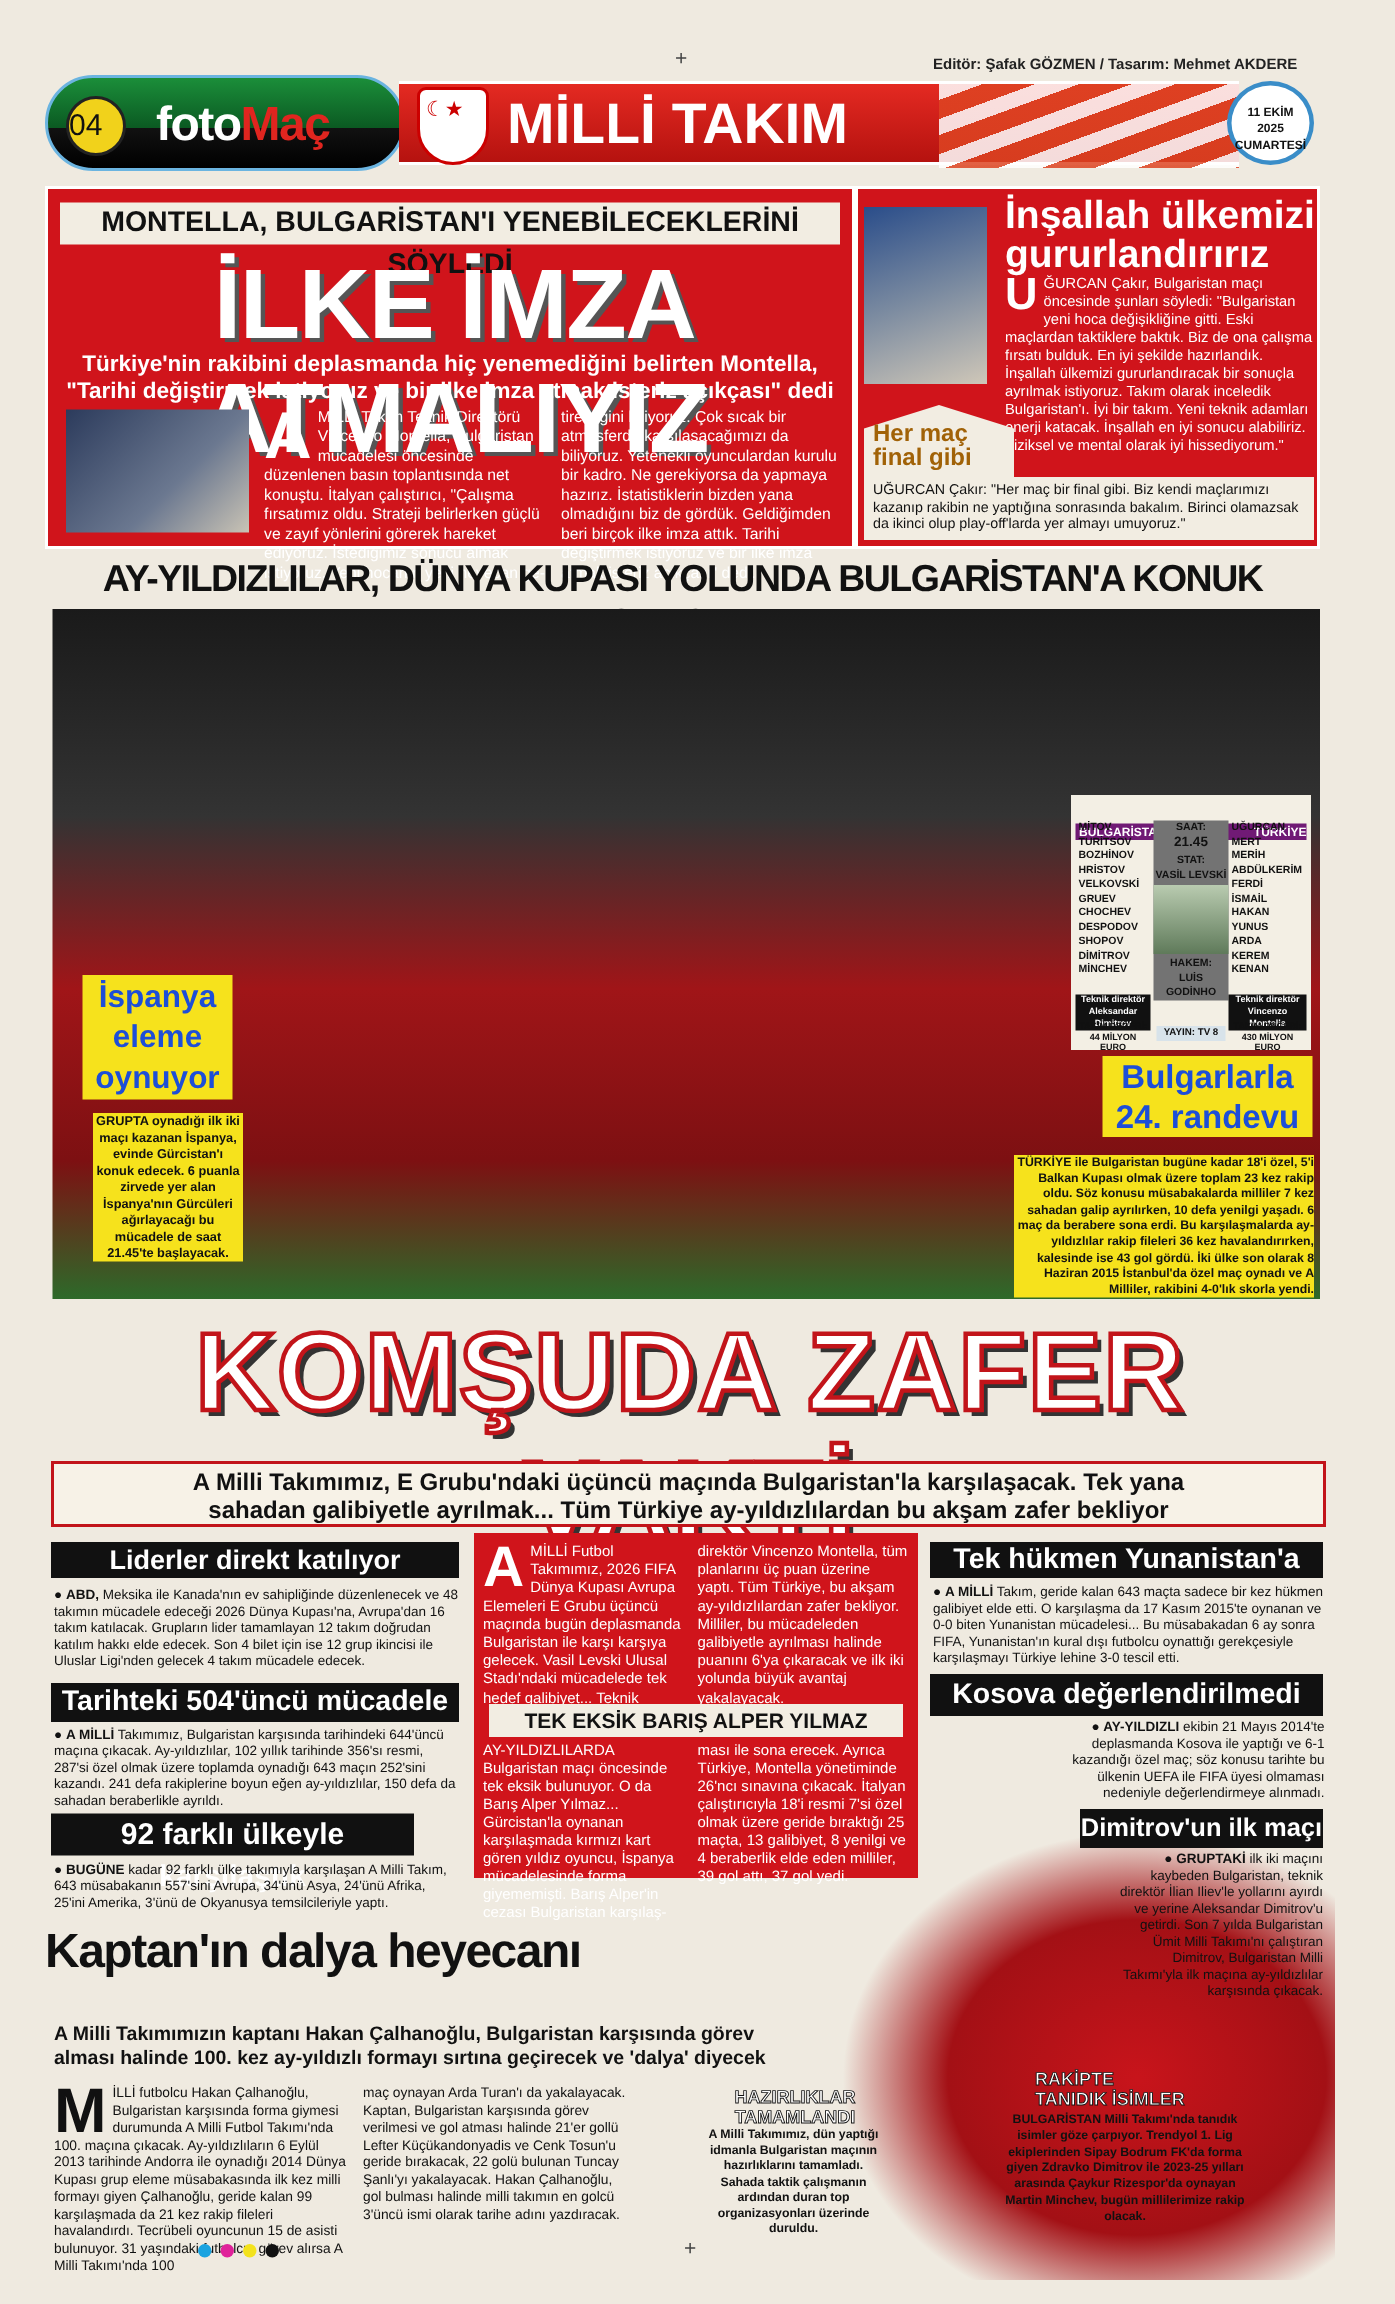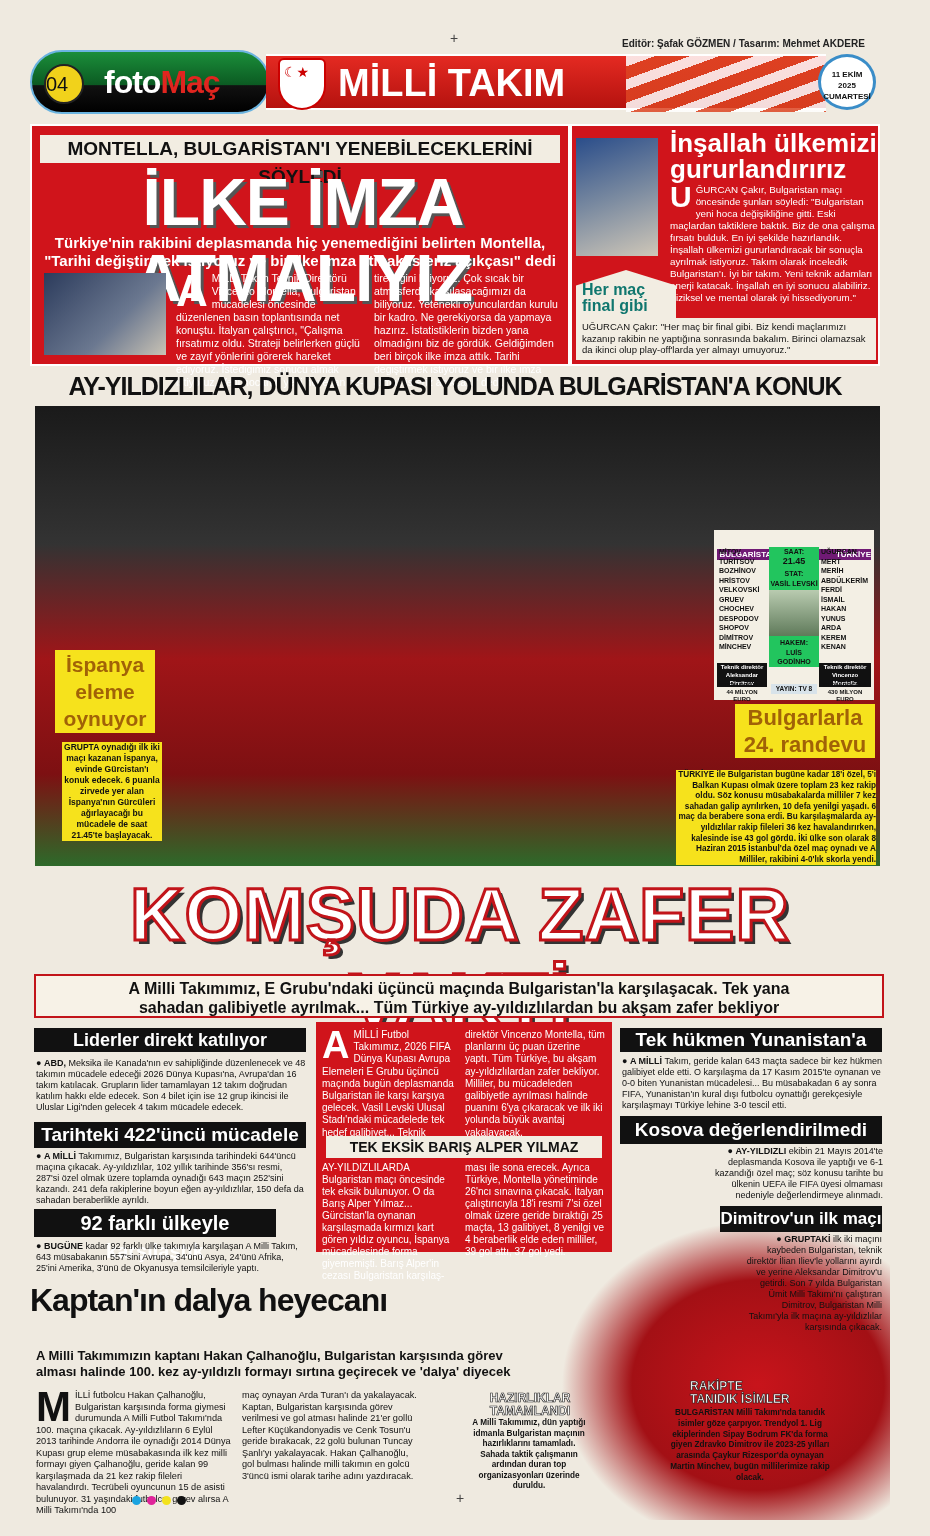--- a/index.html
+++ b/index.html
@@ -20,29 +20,29 @@
 .red-box{position:absolute;background:#d0141b;border:2px solid #fff}
 .kicker{position:absolute;left:40px;top:135px;width:520px;height:28px;background:#f2ede2;font-size:19px;font-weight:bold;text-align:center;line-height:28px;color:#111}
 .headline{position:absolute;left:38px;top:164px;width:530px;font-size:66px;font-weight:bold;color:#fff;text-shadow:3px 3px 0 #555;letter-spacing:-1px;text-align:center}
 .subhead{position:absolute;left:40px;top:234px;width:520px;font-size:15px;font-weight:bold;color:#fff;text-align:center;line-height:18px}
 .body-w{font-size:10.5px;line-height:13px;color:#fff}
 .body-b{font-size:10.5px;line-height:13px;color:#111}
 .dropcap{float:left;font-size:44px;line-height:38px;font-weight:bold;margin-right:4px;color:#fff}
 .photo{background:linear-gradient(135deg,#2c3b5c,#6b7890 60%,#c9c3b5)}
 .right-head{position:absolute;left:670px;top:130px;width:210px;font-size:26px;font-weight:bold;color:#fff;line-height:26px}
 .hm-box{position:absolute;left:576px;top:270px;width:100px;height:52px;background:#f2ede2;clip-path:polygon(0 30%,50% 0,100% 30%,100% 100%,0 100%)}
-.hm-title{position:absolute;left:582px;top:280px;font-size:16px;font-weight:bold;line-height:16px;color:#0f766e}
+.hm-title{position:absolute;left:582px;top:280px;font-size:16px;font-weight:bold;line-height:16px;color:#a16207}
 .quote-box{position:absolute;left:576px;top:318px;width:300px;height:42px;background:#f2ede2;padding:3px 6px}
 .banner{position:absolute;left:30px;top:372px;width:850px;font-size:25px;font-weight:bold;text-align:center;letter-spacing:-1px}
 .main-photo{position:absolute;left:35px;top:406px;width:845px;height:460px;background:linear-gradient(180deg,#1a1a1a 0%,#333 30%,#a01518 55%,#7d1012 80%,#2d6a2a 100%)}
 .lineup{position:absolute;left:714px;top:530px;width:160px;height:170px;background:#f3efe4;font-size:7px;font-weight:bold;line-height:9.5px}
 .lu-head{position:absolute;top:19px;width:60px;height:11px;background:#701a75;color:#fff;text-align:right;font-size:8px;line-height:11px}
 .lu-col{position:absolute;top:17px}
-.lu-mid{position:absolute;left:55px;top:17px;width:50px;text-align:center;background:#22c55e}
-.yellow-tag{position:absolute;background:#f6e21c;font-weight:bold;color:#a16207}
+.lu-mid{position:absolute;left:55px;top:17px;width:50px;text-align:center;background:#737373}
+.yellow-tag{position:absolute;background:#f6e21c;font-weight:bold;color:#1d4ed8}
 .yellow-body{position:absolute;background:#f6e21c;font-size:8.5px;line-height:11px;font-weight:bold;text-align:center}
 .mega{position:absolute;left:30px;top:872px;width:860px;font-size:74px;font-weight:bold;color:#fff;text-align:center;letter-spacing:1px;-webkit-text-stroke:3px #c2141a;text-shadow:4px 4px 0 #333}
 .sum-box{position:absolute;left:34px;top:974px;width:850px;height:44px;border:2px solid #c2141a;background:#f7f2e7;font-size:16px;font-weight:bold;text-align:center;line-height:19px;padding-top:3px}
 .blk{position:absolute;background:#111;color:#fff;font-weight:bold;text-align:center}
 .bul{position:absolute;font-size:9px;line-height:11px;color:#111}
 .bul b{font-weight:bold}
 .center-red{position:absolute;left:316px;top:1022px;width:296px;height:230px;background:#d0141b}
 .tek-eksik{position:absolute;left:326px;top:1136px;width:276px;height:22px;background:#f2ede2;font-size:14px;font-weight:bold;text-align:center;line-height:22px}
 .kaptan{position:absolute;left:30px;top:1282px;width:640px;font-size:32px;font-weight:bold;letter-spacing:-1px;color:#111}
 .kaptan-sub{position:absolute;left:36px;top:1348px;width:560px;font-size:13px;font-weight:bold;line-height:16px}
@@ -173,21 +173,21 @@
 <div class="yellow-body" style="left:676px;top:770px;width:200px;font-size:8.2px;line-height:10.6px;text-align:right">TÜRKİYE ile Bulgaristan bugüne kadar 18'i özel, 5'i Balkan Kupası olmak üzere toplam 23 kez rakip oldu. Söz konusu müsabakalarda milliler 7 kez sahadan galip ayrılırken, 10 defa yenilgi yaşadı. 6 maç da berabere sona erdi. Bu karşılaşmalarda ay-yıldızlılar rakip fileleri 36 kez havalandırırken, kalesinde ise 43 gol gördü. İki ülke son olarak 8 Haziran 2015 İstanbul'da özel maç oynadı ve A Milliler, rakibini 4-0'lık skorla yendi.</div>
 
 <div class="mega">KOMŞUDA ZAFER VAKTİ</div>
 <div class="sum-box">
   <div>A Milli Takımımız, E Grubu'ndaki üçüncü maçında Bulgaristan'la karşılaşacak. Tek yana</div>
   <div>sahadan galibiyetle ayrılmak... Tüm Türkiye ay-yıldızlılardan bu akşam zafer bekliyor</div>
 </div>
 
 <div class="blk" style="left:34px;top:1028px;width:272px;height:24px;font-size:18px;line-height:24px">Liderler direkt katılıyor</div>
 <div class="bul" style="left:36px;top:1058px;width:270px">● <b>ABD,</b><span> Meksika ile Kanada'nın ev sahipliğinde düzenlenecek ve 48 takımın mücadele edeceği 2026 Dünya Kupası'na, Avrupa'dan 16 takım katılacak. Grupların lider tamamlayan 12 takım doğrudan katılım hakkı elde edecek. Son 4 bilet için ise 12 grup ikincisi ile Uluslar Ligi'nden gelecek 4 takım mücadele edecek.</span></div>
-<div class="blk" style="left:34px;top:1122px;width:272px;height:26px;font-size:19px;line-height:26px">Tarihteki 422'üncü mücadele</div>
+<div class="blk" style="left:34px;top:1122px;width:272px;height:26px;font-size:19px;line-height:26px">Tarihteki 504'üncü mücadele</div>
 <div class="bul" style="left:36px;top:1151px;width:270px">● <b>A MİLLİ</b><span> Takımımız, Bulgaristan karşısında tarihindeki 644'üncü maçına çıkacak. Ay-yıldızlılar, 102 yıllık tarihinde 356'sı resmi, 287'si özel olmak üzere toplamda oynadığı 643 maçın 252'sini kazandı. 241 defa rakiplerine boyun eğen ay-yıldızlılar, 150 defa da sahadan beraberlikle ayrıldı.</span></div>
 <div class="blk" style="left:34px;top:1209px;width:242px;height:28px;font-size:20px;line-height:28px">92 farklı ülkeyle karşılaştık</div>
 <div class="bul" style="left:36px;top:1241px;width:270px">● <b>BUGÜNE</b><span> kadar 92 farklı ülke takımıyla karşılaşan A Milli Takım, 643 müsabakanın 557'sini Avrupa, 34'ünü Asya, 24'ünü Afrika, 25'ini Amerika, 3'ünü de Okyanusya temsilcileriyle yaptı.</span></div>
 
 <div class="center-red"></div>
 <div class="abs body-w" style="left:322px;top:1029px;width:136px;font-size:10px;line-height:12.2px">
   <span class="dropcap" style="font-size:38px;line-height:32px">A</span><span>MİLLİ Futbol Takımımız, 2026 FIFA Dünya Kupası Avrupa Elemeleri E Grubu üçüncü maçında bugün deplasmanda Bulgaristan ile karşı karşıya gelecek. Vasil Levski Ulusal Stadı'ndaki mücadelede tek hedef galibiyet... Teknik</span>
 </div>
 <div class="abs body-w" style="left:465px;top:1029px;width:140px;font-size:10px;line-height:12.2px">direktör Vincenzo Montella, tüm planlarını üç puan üzerine yaptı. Tüm Türkiye, bu akşam ay-yıldızlılardan zafer bekliyor. Milliler, bu mücadeleden galibiyetle ayrılması halinde puanını 6'ya çıkaracak ve ilk iki yolunda büyük avantaj yakalayacak.</div>
 <div class="tek-eksik">TEK EKSİK BARIŞ ALPER YILMAZ</div>

